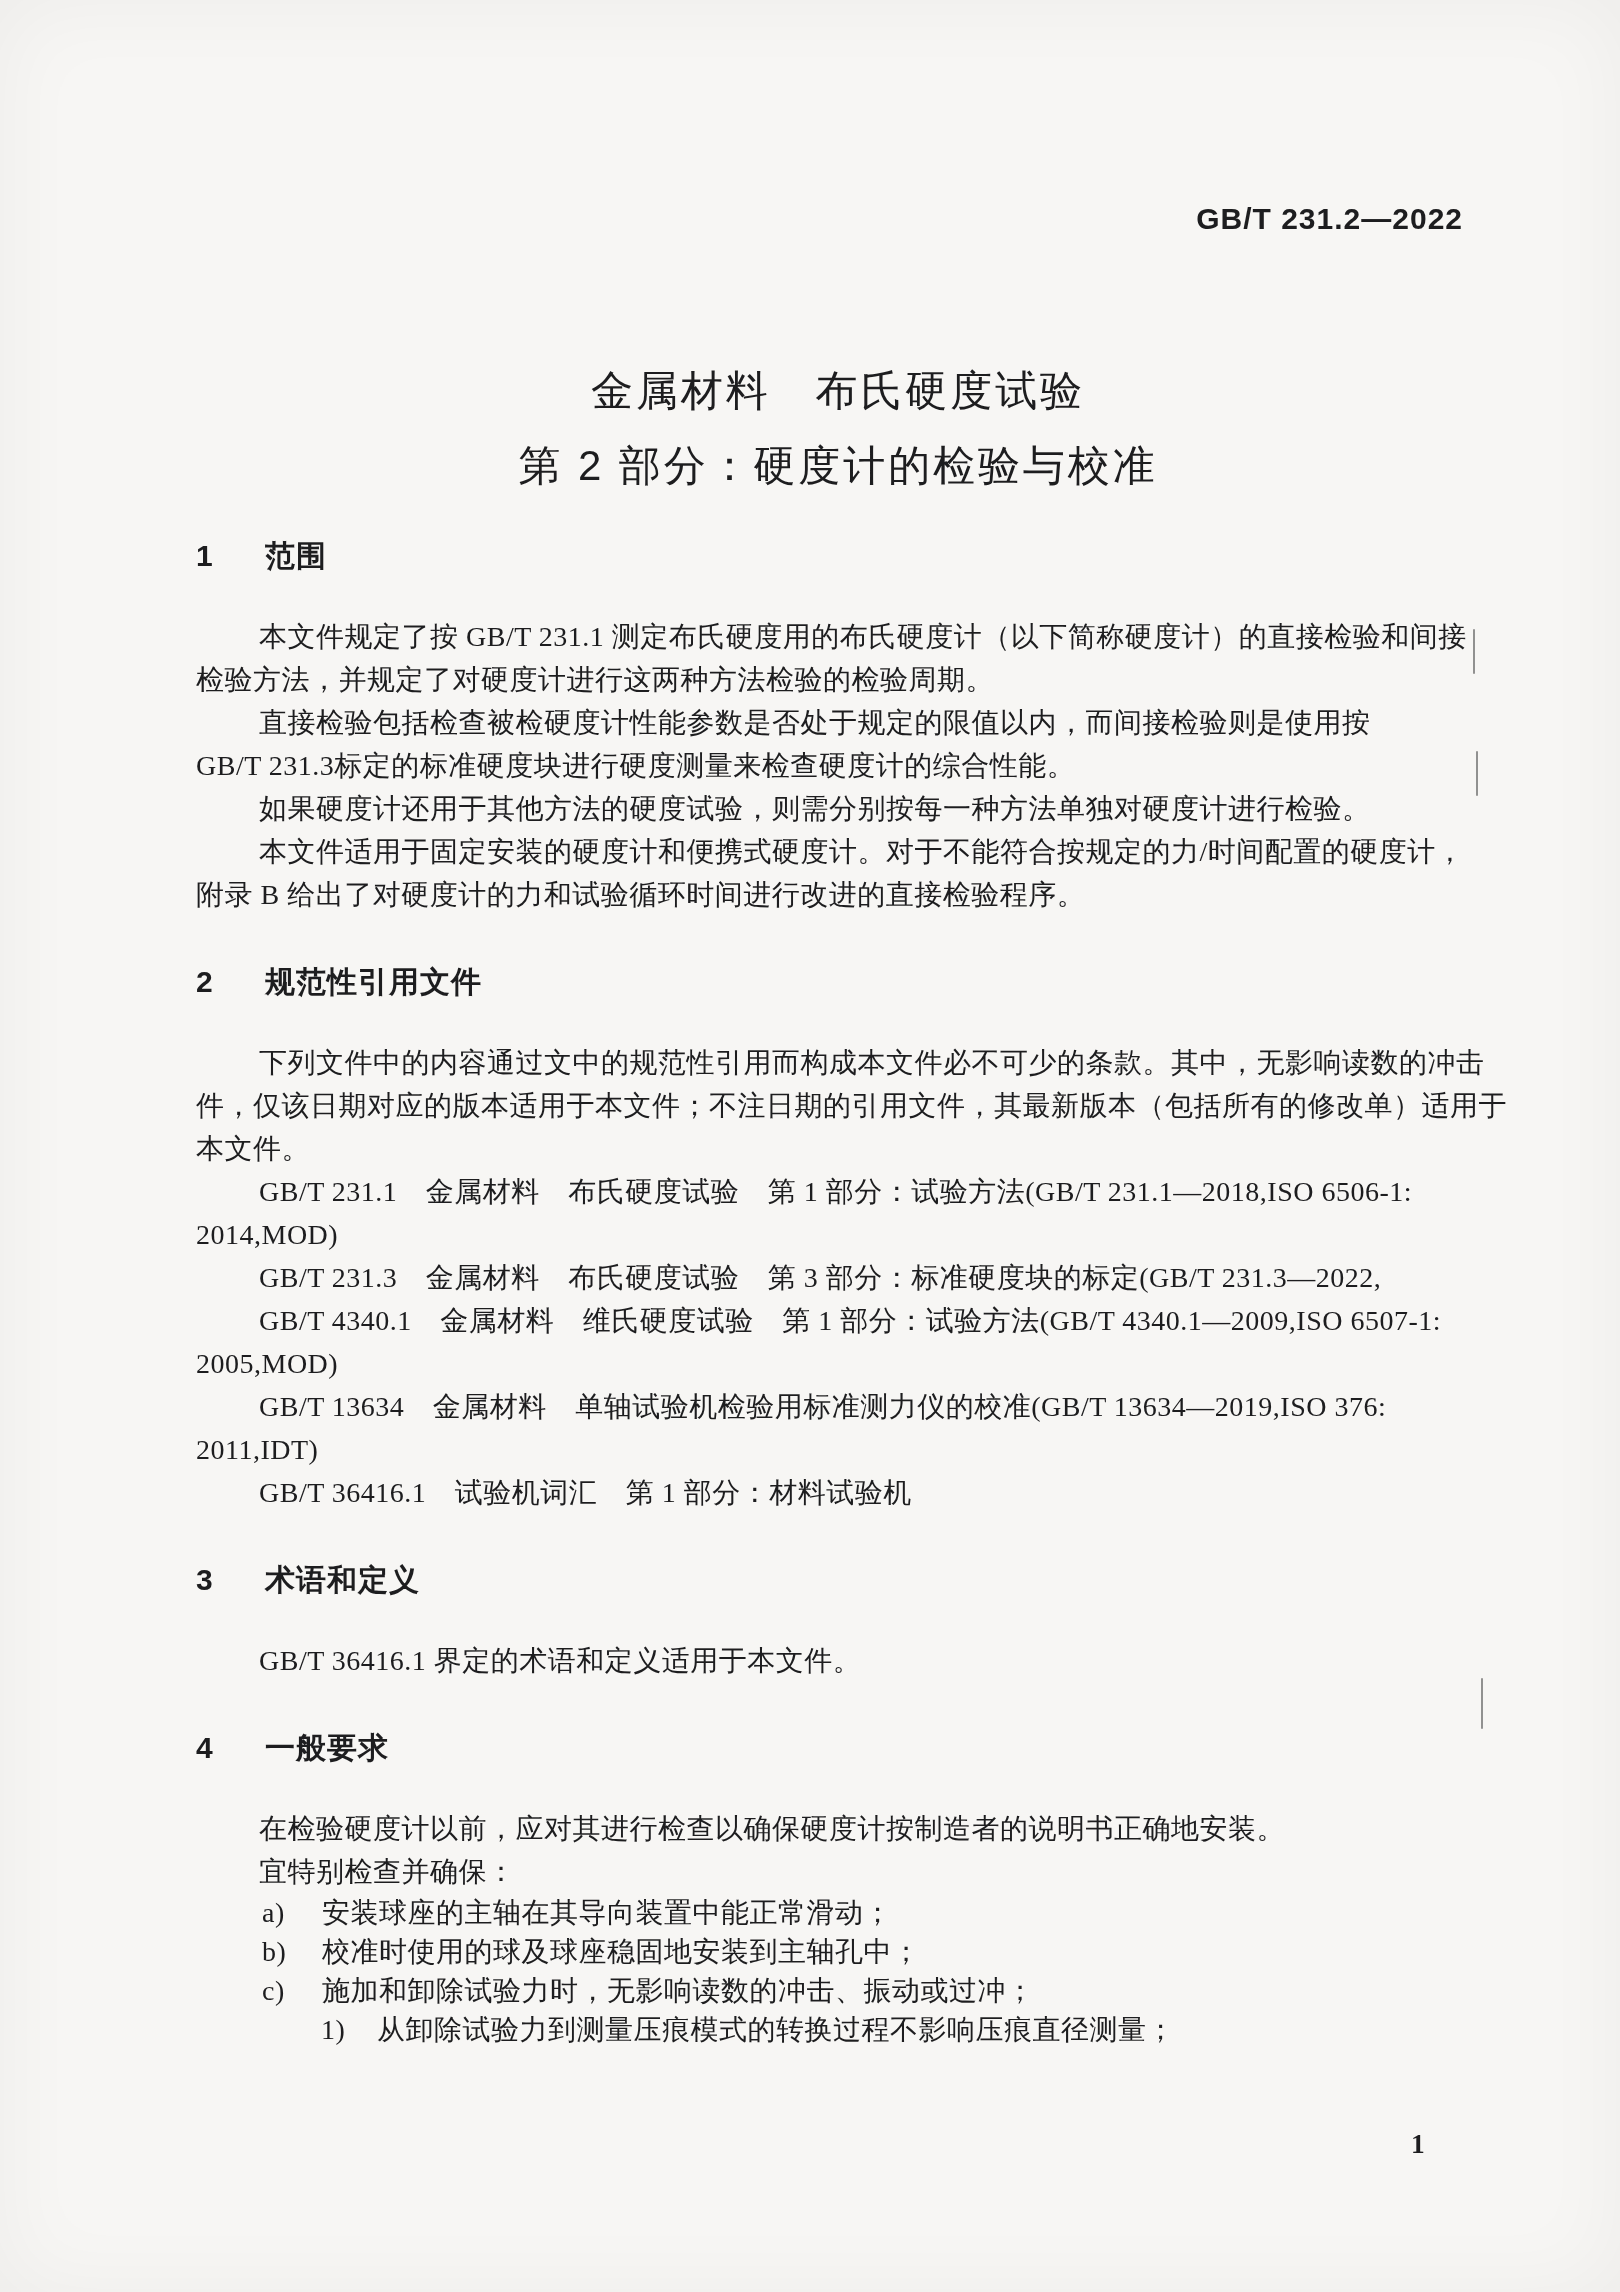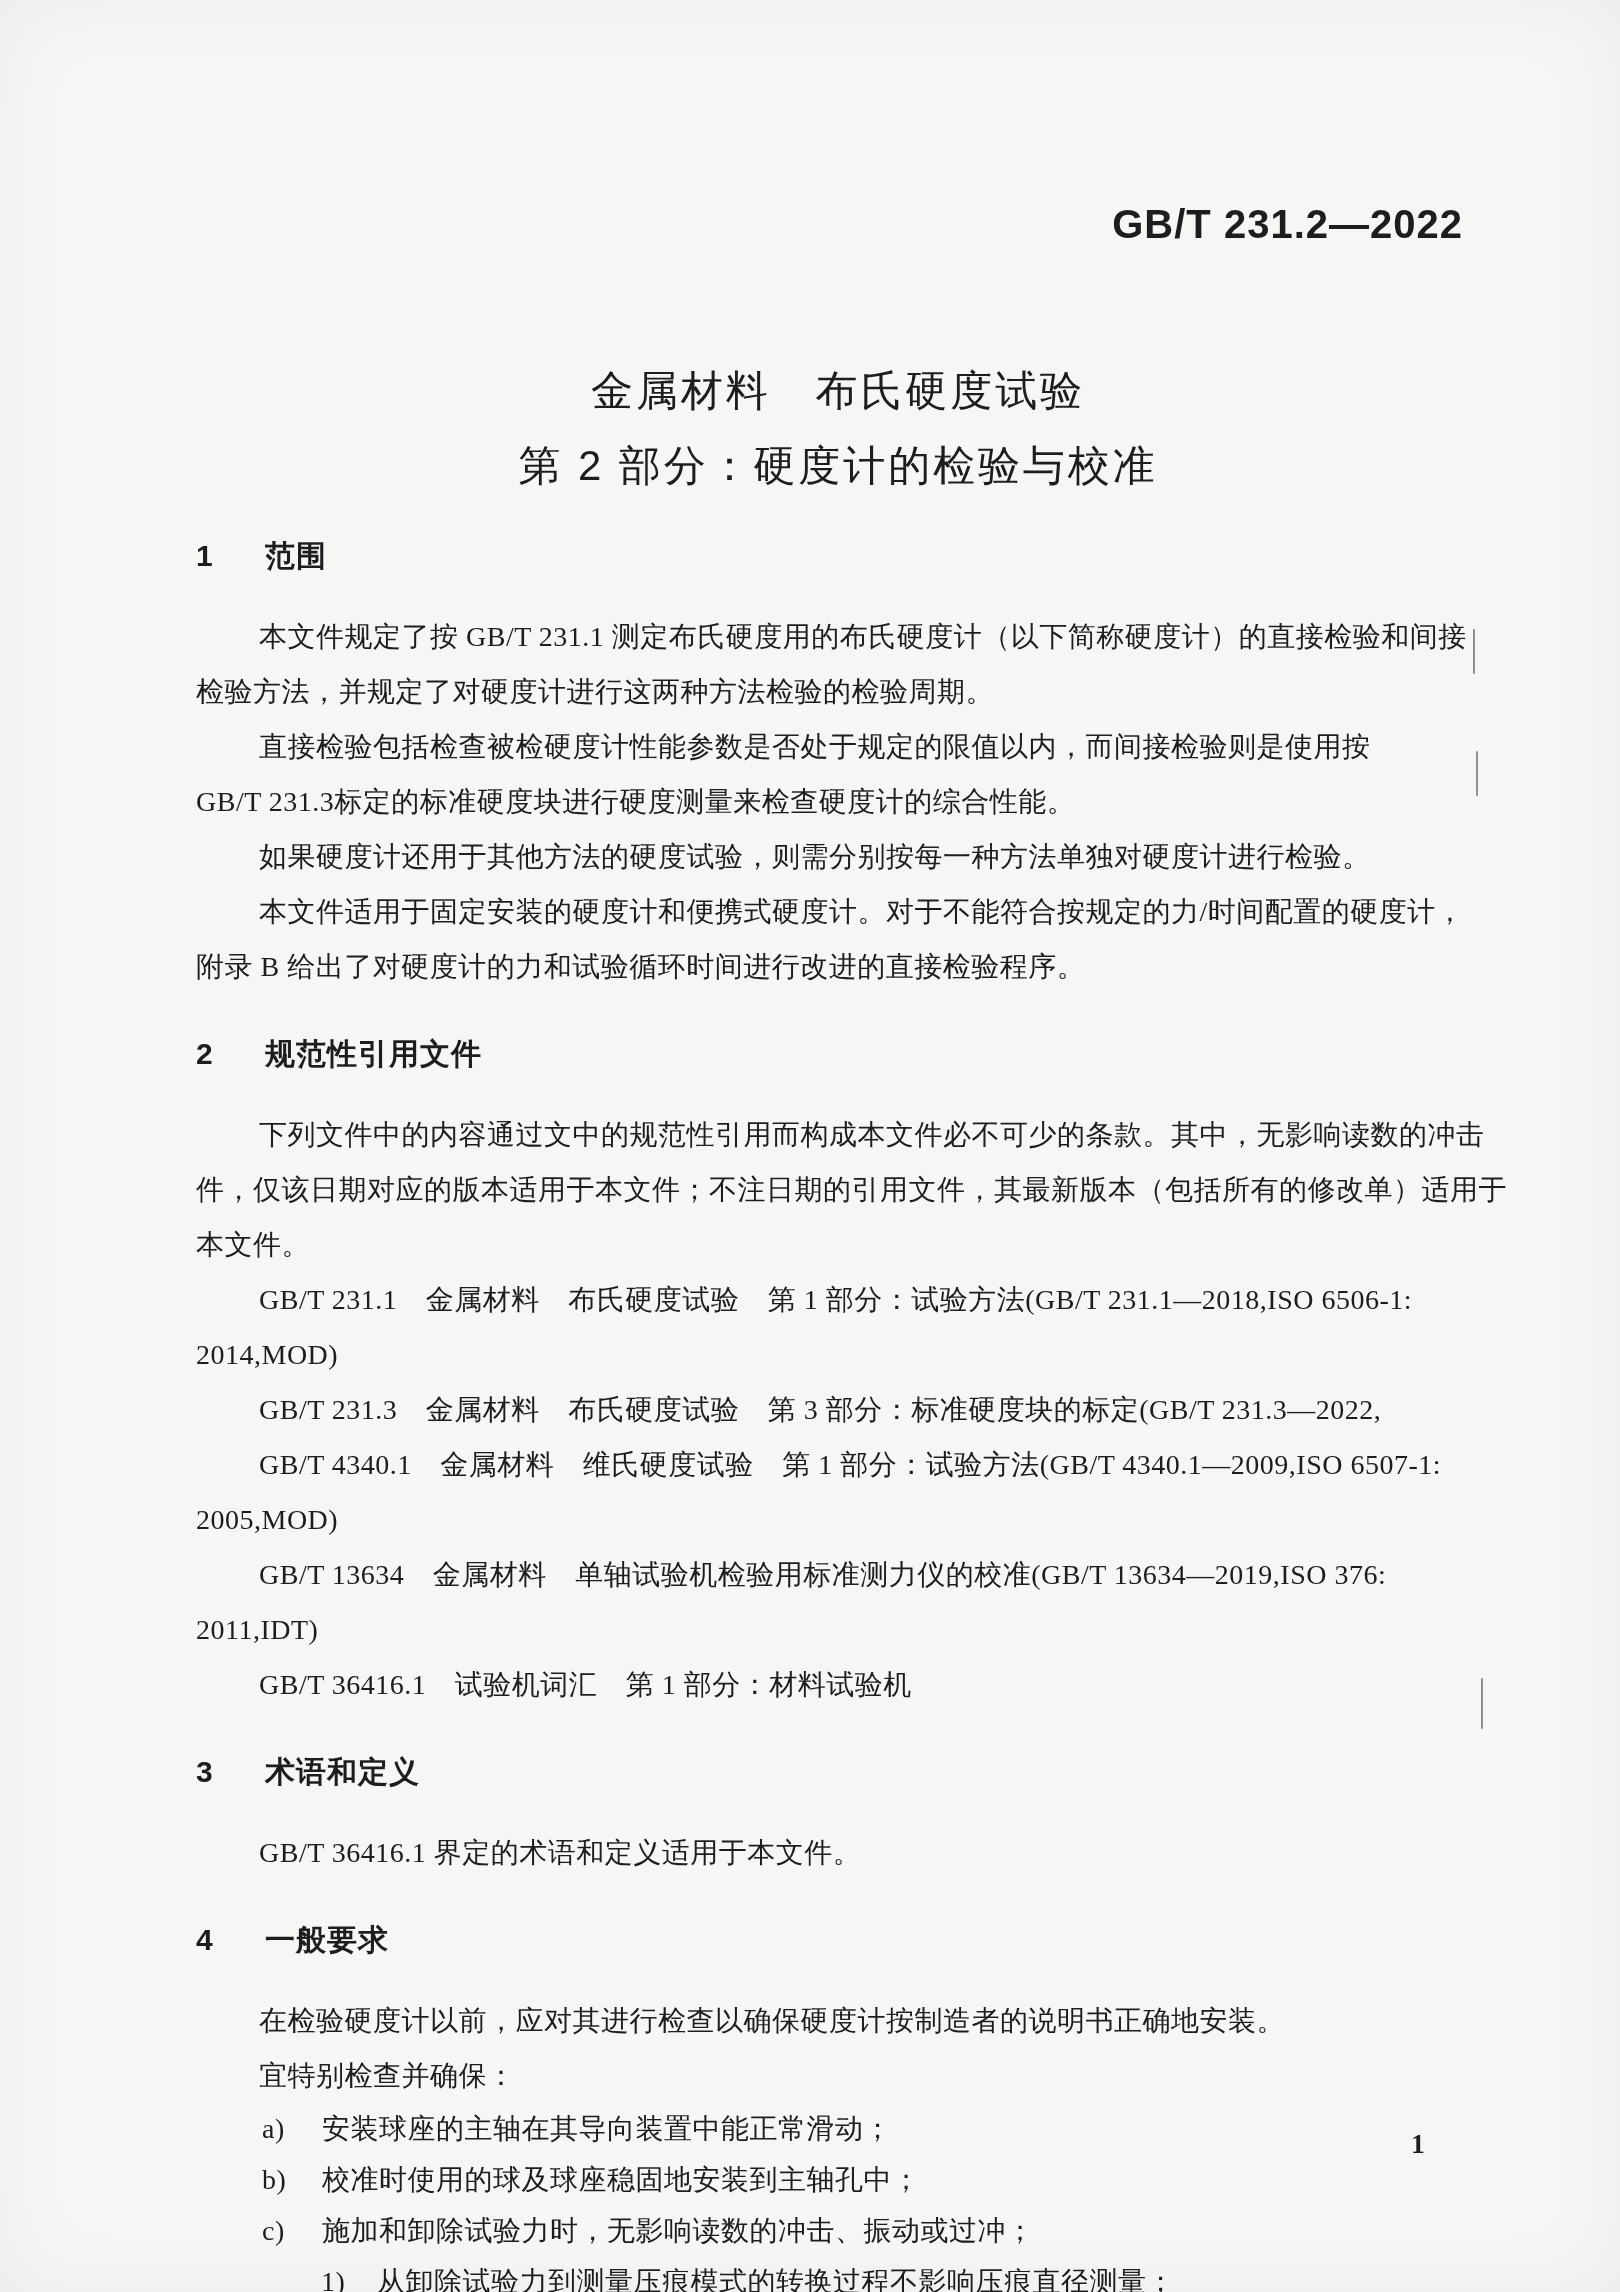--- a/index.html
+++ b/index.html
@@ -11,38 +11,38 @@
     overflow:hidden;
     font-family:"Liberation Serif","DejaVu Serif",serif;
   }
   .page::after{
     content:"";position:absolute;inset:0;pointer-events:none;
     box-shadow:inset 0 0 88px rgba(0,0,0,0.045);
   }
   .doc-code{
     position:absolute;top:202px;right:157px;
     font-family:"Liberation Sans","DejaVu Sans",sans-serif;
-    font-weight:700;font-size:40px;letter-spacing:1px;
+    font-weight:700;font-size:30px;letter-spacing:1px;
   }
   .title{
     position:absolute;top:353px;left:196px;width:1284px;
     text-align:center;
     font-family:"Liberation Sans","DejaVu Sans",sans-serif;
     font-weight:400;font-size:42px;line-height:75px;letter-spacing:2.9px;
   }
   .content{position:absolute;top:529px;left:196px;width:1284px;}
   .sec-heading{
     display:flex;margin:45px 0 39px 0;
     font-family:"Liberation Sans","DejaVu Sans",sans-serif;
     font-weight:700;font-size:30px;line-height:41px;letter-spacing:1px;
   }
   .content .sec-heading:first-child{margin-top:5.9px;}
   .sec-num{width:69px;flex:0 0 auto;}
   .line{
-    font-size:28px;line-height:43px;white-space:nowrap;letter-spacing:0.5px;margin-top:12px;
+    font-size:28px;line-height:43px;white-space:nowrap;letter-spacing:0.5px;
   }
   .ind{text-indent:63px;}
   .list .line{line-height:39px;}
   .li1{padding-left:66px;}
   .li1 .li-label{display:inline-block;width:60px;}
   .li2{padding-left:125px;}
   .li2 .li-label{display:inline-block;width:56px;}
   .page-num{
     position:absolute;top:2129px;left:1411px;
     font-size:27.4px;font-weight:700;

